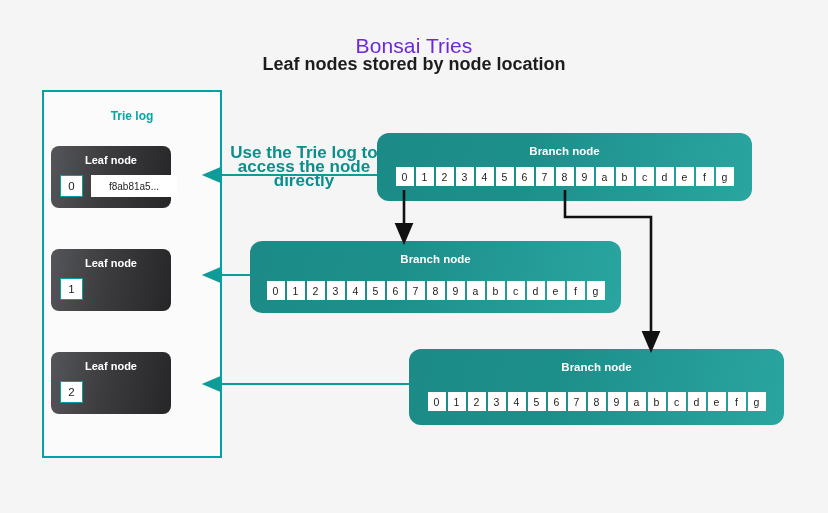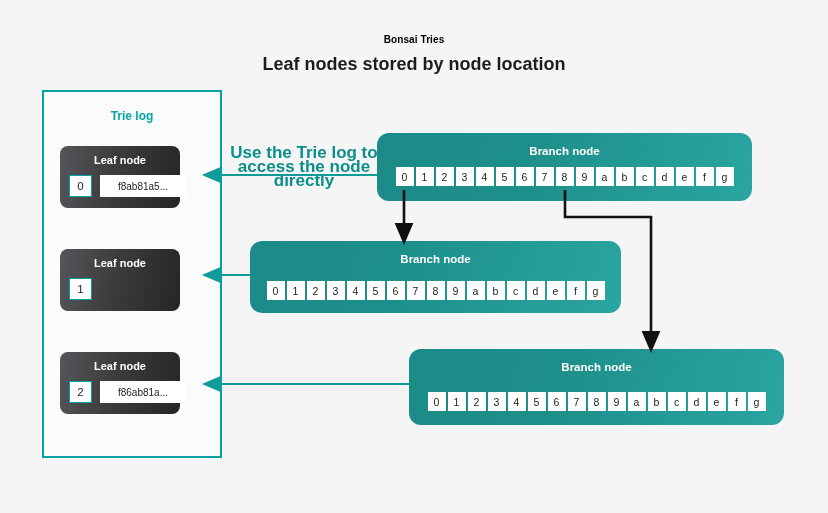--- a/index.html
+++ b/index.html
@@ -18,23 +18,23 @@
     height: 513px;
     background: #f5f5f5;
   }
 
   
   .title {
     position: absolute;
     left: 0; right: 0;
     top: 34px;
     text-align: center;
-    font-size: 10px;
-    font-weight: bold;
-    color: #000000;
+    font-size: 21px;
+    font-weight: normal;
+    color: #6d28d9;
     letter-spacing: .1px;
   }
   .subtitle {
     position: absolute;
     left: 0; right: 0;
     top: 54px;
     text-align: center;
     font-size: 18px;
     font-weight: bold;
     color: #1d1d1d;
@@ -56,21 +56,21 @@
     top: 17px;
     text-align: center;
     font-size: 12px;
     font-weight: bold;
     color: #00a9a5;
   }
 
   
   .leaf {
     position: absolute;
-    left: 60px;
+    left: 51px;
     width: 120px;
     height: 62px;
     border-radius: 8px;
     background: linear-gradient(100deg, #55565a 0%, #3c3c3e 45%, #262628 100%);
   }
   .leaf-0 { top: 146px; }
   .leaf-1 { top: 249px; }
   .leaf-2 { top: 352px; }
 
   .leaf-title {
@@ -198,21 +198,20 @@
     <div class="leaf-title">Leaf node</div>
     <div class="leaf-row">
       <div class="leaf-index">1</div>
     </div>
   </div>
 
   <div class="leaf leaf-2">
     <div class="leaf-title">Leaf node</div>
     <div class="leaf-row">
       <div class="leaf-index">2</div>
-      <div class="leaf-hash">f86ab81a...</div>
     </div>
   </div>
 
   <div class="annotation">
     <div>Use the Trie log to</div>
     <div>access the node directly</div>
   </div>
 
   <div class="branch branch-1">
     <div class="branch-title">Branch node</div>

